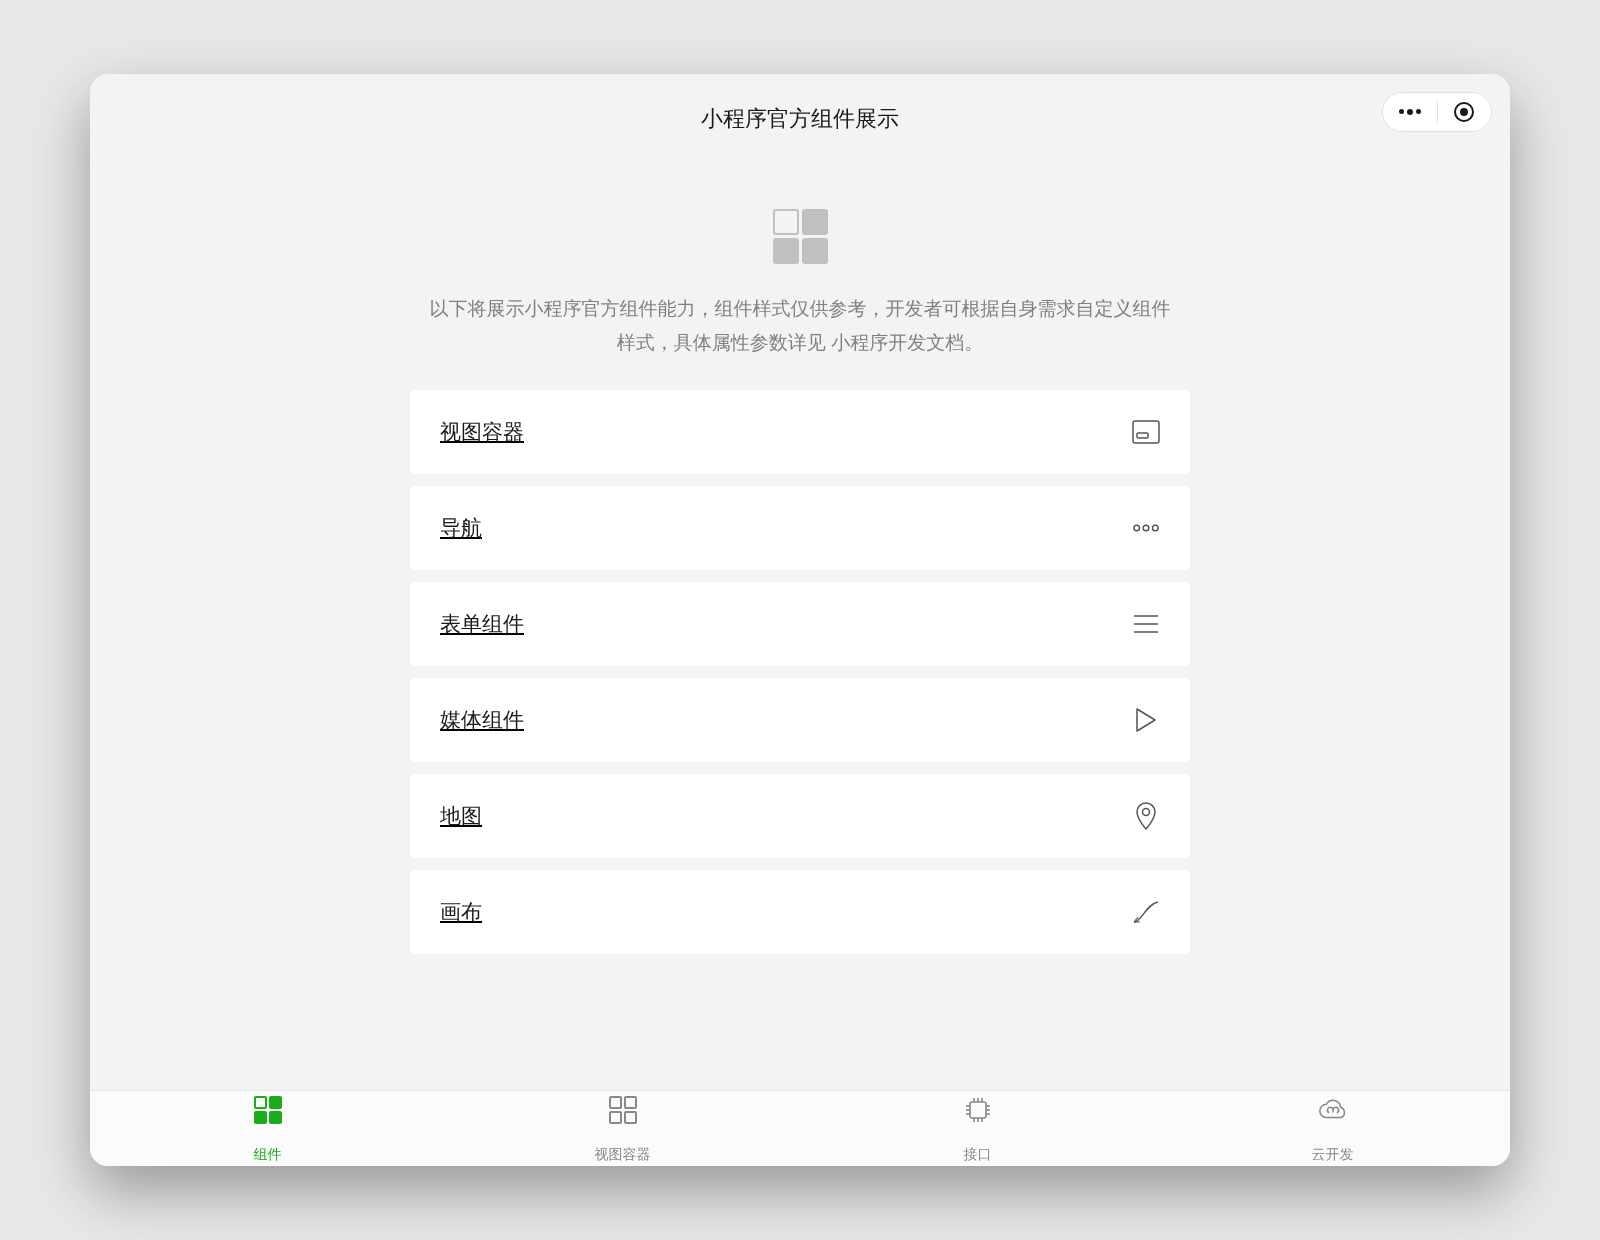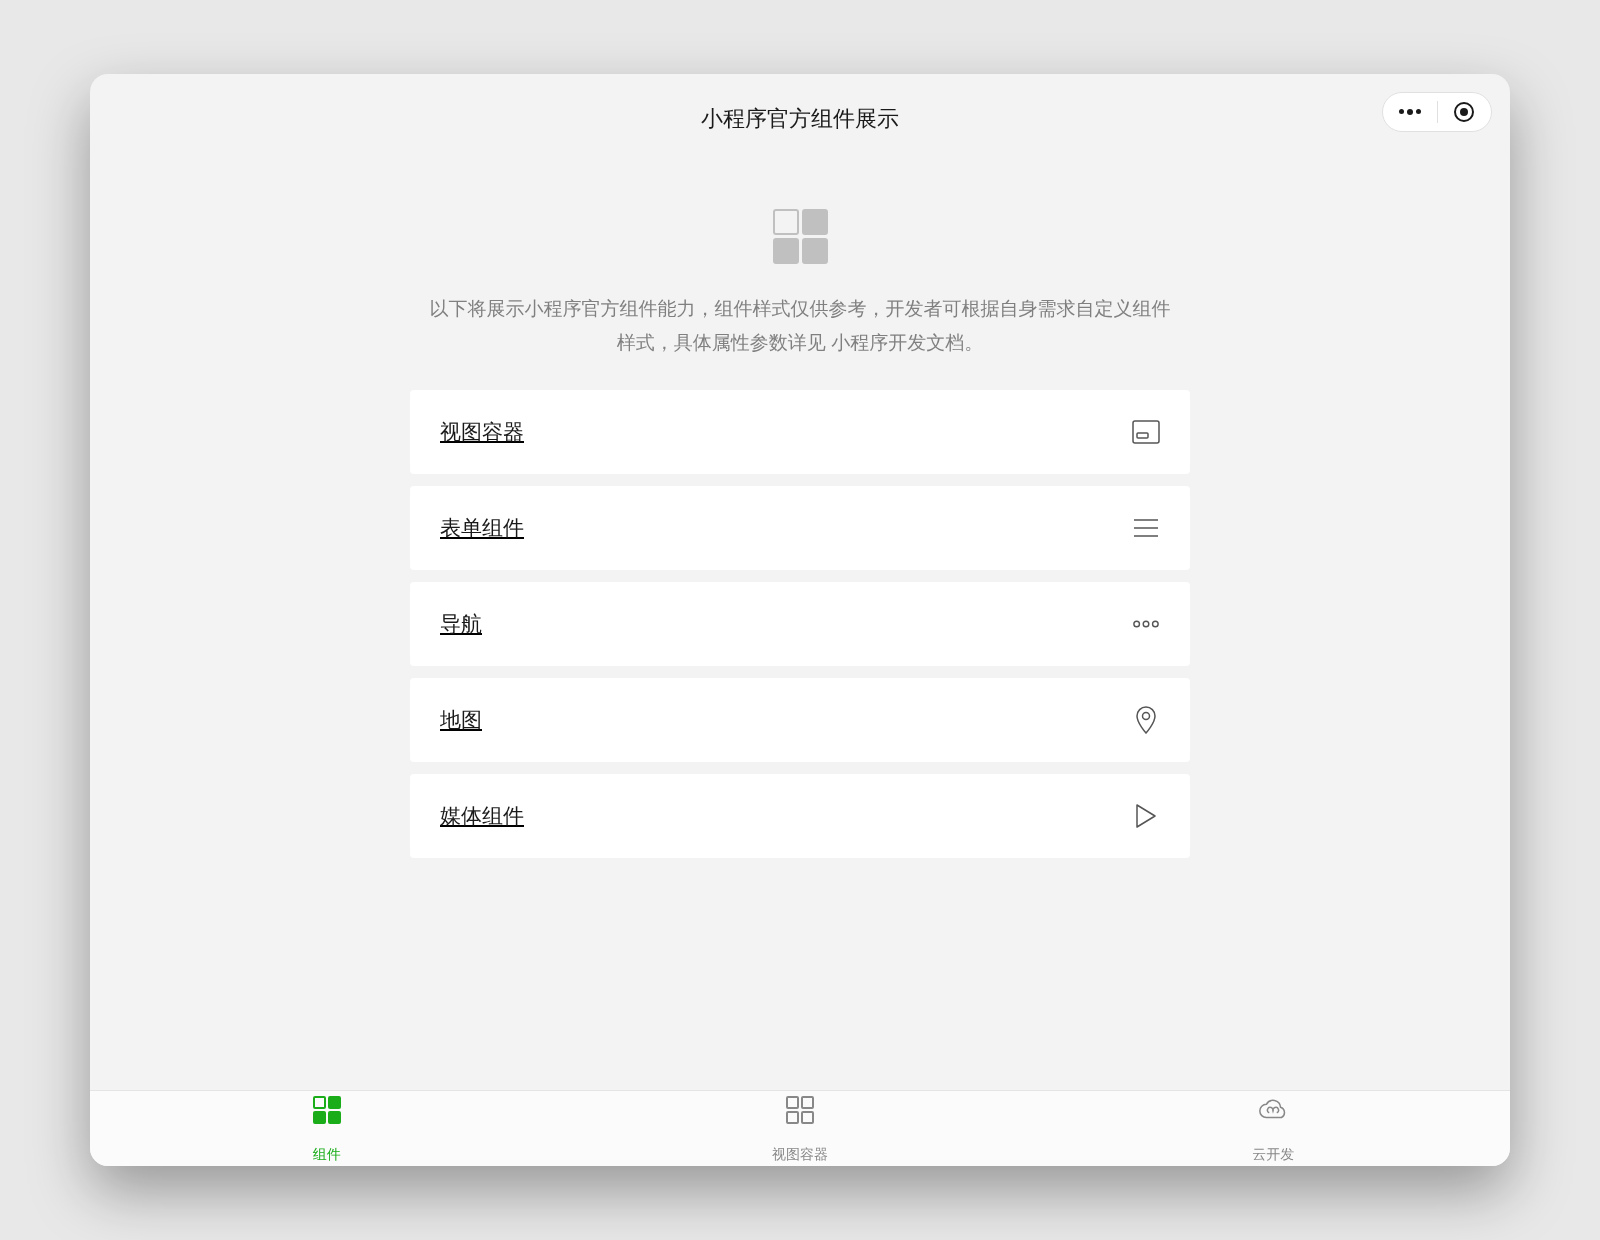--- a/index.html
+++ b/index.html
@@ -258,60 +258,69 @@
         <span class="item-icon">
           <svg width="28" height="24" viewBox="0 0 28 24" fill="none" stroke="#555" stroke-width="1.5">
             <rect x="1" y="1" width="26" height="22" rx="2"></rect>
             <rect x="5" y="13" width="11" height="5" rx="1"></rect>
           </svg>
         </span>
       </div>
 
 
       <div class="list-item">
+        <span class="item-label">导航</span>
+        <span class="item-icon">
+          <svg width="30" height="10" viewBox="0 0 30 10" fill="none" stroke="#555" stroke-width="1.5">
+            <circle cx="5" cy="5" r="3"></circle>
+            <circle cx="15" cy="5" r="3"></circle>
+            <circle cx="25" cy="5" r="3"></circle>
+          </svg>
+        </span>
+      </div>
+
+      <div class="list-item">
         <span class="item-label">表单组件</span>
         <span class="item-icon">
           <svg width="26" height="20" viewBox="0 0 26 20" fill="none" stroke="#555" stroke-width="1.5">
             <line x1="1" y1="2" x2="25" y2="2"></line>
             <line x1="1" y1="10" x2="25" y2="10"></line>
             <line x1="1" y1="18" x2="25" y2="18"></line>
           </svg>
         </span>
       </div>
 
       <div class="list-item">
-        <span class="item-label">导航</span>
-        <span class="item-icon">
-          <svg width="30" height="10" viewBox="0 0 30 10" fill="none" stroke="#555" stroke-width="1.5">
-            <circle cx="5" cy="5" r="3"></circle>
-            <circle cx="15" cy="5" r="3"></circle>
-            <circle cx="25" cy="5" r="3"></circle>
+        <span class="item-label">媒体组件</span>
+        <span class="item-icon">
+          <svg width="24" height="26" viewBox="0 0 24 26" fill="none" stroke="#555" stroke-width="1.5" stroke-linejoin="round">
+            <path d="M3 2 L21 13 L3 24 Z"></path>
           </svg>
         </span>
       </div>
 
       <div class="list-item">
         <span class="item-label">地图</span>
         <span class="item-icon">
           <svg width="22" height="28" viewBox="0 0 22 28" fill="none" stroke="#555" stroke-width="1.5">
             <path d="M11 27 C11 27 20 17 20 10 A9 9 0 0 0 2 10 C2 17 11 27 11 27 Z"></path>
             <circle cx="11" cy="10" r="3.5"></circle>
           </svg>
         </span>
       </div>
 
       <div class="list-item">
-        <span class="item-label">媒体组件</span>
-        <span class="item-icon">
-          <svg width="24" height="26" viewBox="0 0 24 26" fill="none" stroke="#555" stroke-width="1.5" stroke-linejoin="round">
-            <path d="M3 2 L21 13 L3 24 Z"></path>
-          </svg>
-        </span>
-      </div>
-
+        <span class="item-label">画布</span>
+        <span class="item-icon">
+          <svg width="28" height="24" viewBox="0 0 28 24" fill="none" stroke="#555" stroke-width="1.5">
+            <path d="M2 22 C 10 22, 13 5, 26 2"></path>
+            <path d="M2 22 L6 17 M2 22 L8 22" stroke-width="1.2"></path>
+          </svg>
+        </span>
+      </div>
 
     </div>
   </div>
 
   <div class="tabbar">
 
     <div class="tab active">
       <div class="tab-icon">
         <div class="tab-grid">
           <div class="sq"></div>
@@ -328,20 +337,40 @@
         <div class="tab-grid">
           <div class="sq"></div>
             <div class="sq"></div>
             <div class="sq"></div>
             <div class="sq"></div>
         </div>
       </div>
       <span class="tab-label">视图容器</span>
     </div>
 
+    <div class="tab">
+      <div class="tab-icon">
+        <svg width="30" height="30" viewBox="0 0 30 30" fill="none" stroke="#888" stroke-width="1.6">
+          <rect x="7" y="7" width="16" height="16" rx="2"></rect>
+          <line x1="11" y1="7" x2="11" y2="3"></line>
+            <line x1="15" y1="7" x2="15" y2="3"></line>
+            <line x1="19" y1="7" x2="19" y2="3"></line>
+          <line x1="11" y1="23" x2="11" y2="27"></line>
+            <line x1="15" y1="23" x2="15" y2="27"></line>
+            <line x1="19" y1="23" x2="19" y2="27"></line>
+          <line x1="7" y1="11" x2="3" y2="11"></line>
+            <line x1="7" y1="15" x2="3" y2="15"></line>
+            <line x1="7" y1="19" x2="3" y2="19"></line>
+          <line x1="23" y1="11" x2="27" y2="11"></line>
+            <line x1="23" y1="15" x2="27" y2="15"></line>
+            <line x1="23" y1="19" x2="27" y2="19"></line>
+        </svg>
+      </div>
+      <span class="tab-label">接口</span>
+    </div>
 
     <div class="tab">
       <div class="tab-icon">
         <svg width="34" height="24" viewBox="0 0 34 24" fill="none" stroke="#888" stroke-width="1.6">
           <path d="M10 20 A7 7 0 0 1 10 6 A8 8 0 0 1 25 9 A6 6 0 0 1 26 20 Z"></path>
           <path d="M13 15 A3 3 0 1 1 17 13 A3 3 0 1 1 21 15"></path>
         </svg>
       </div>
       <span class="tab-label">云开发</span>
     </div>

